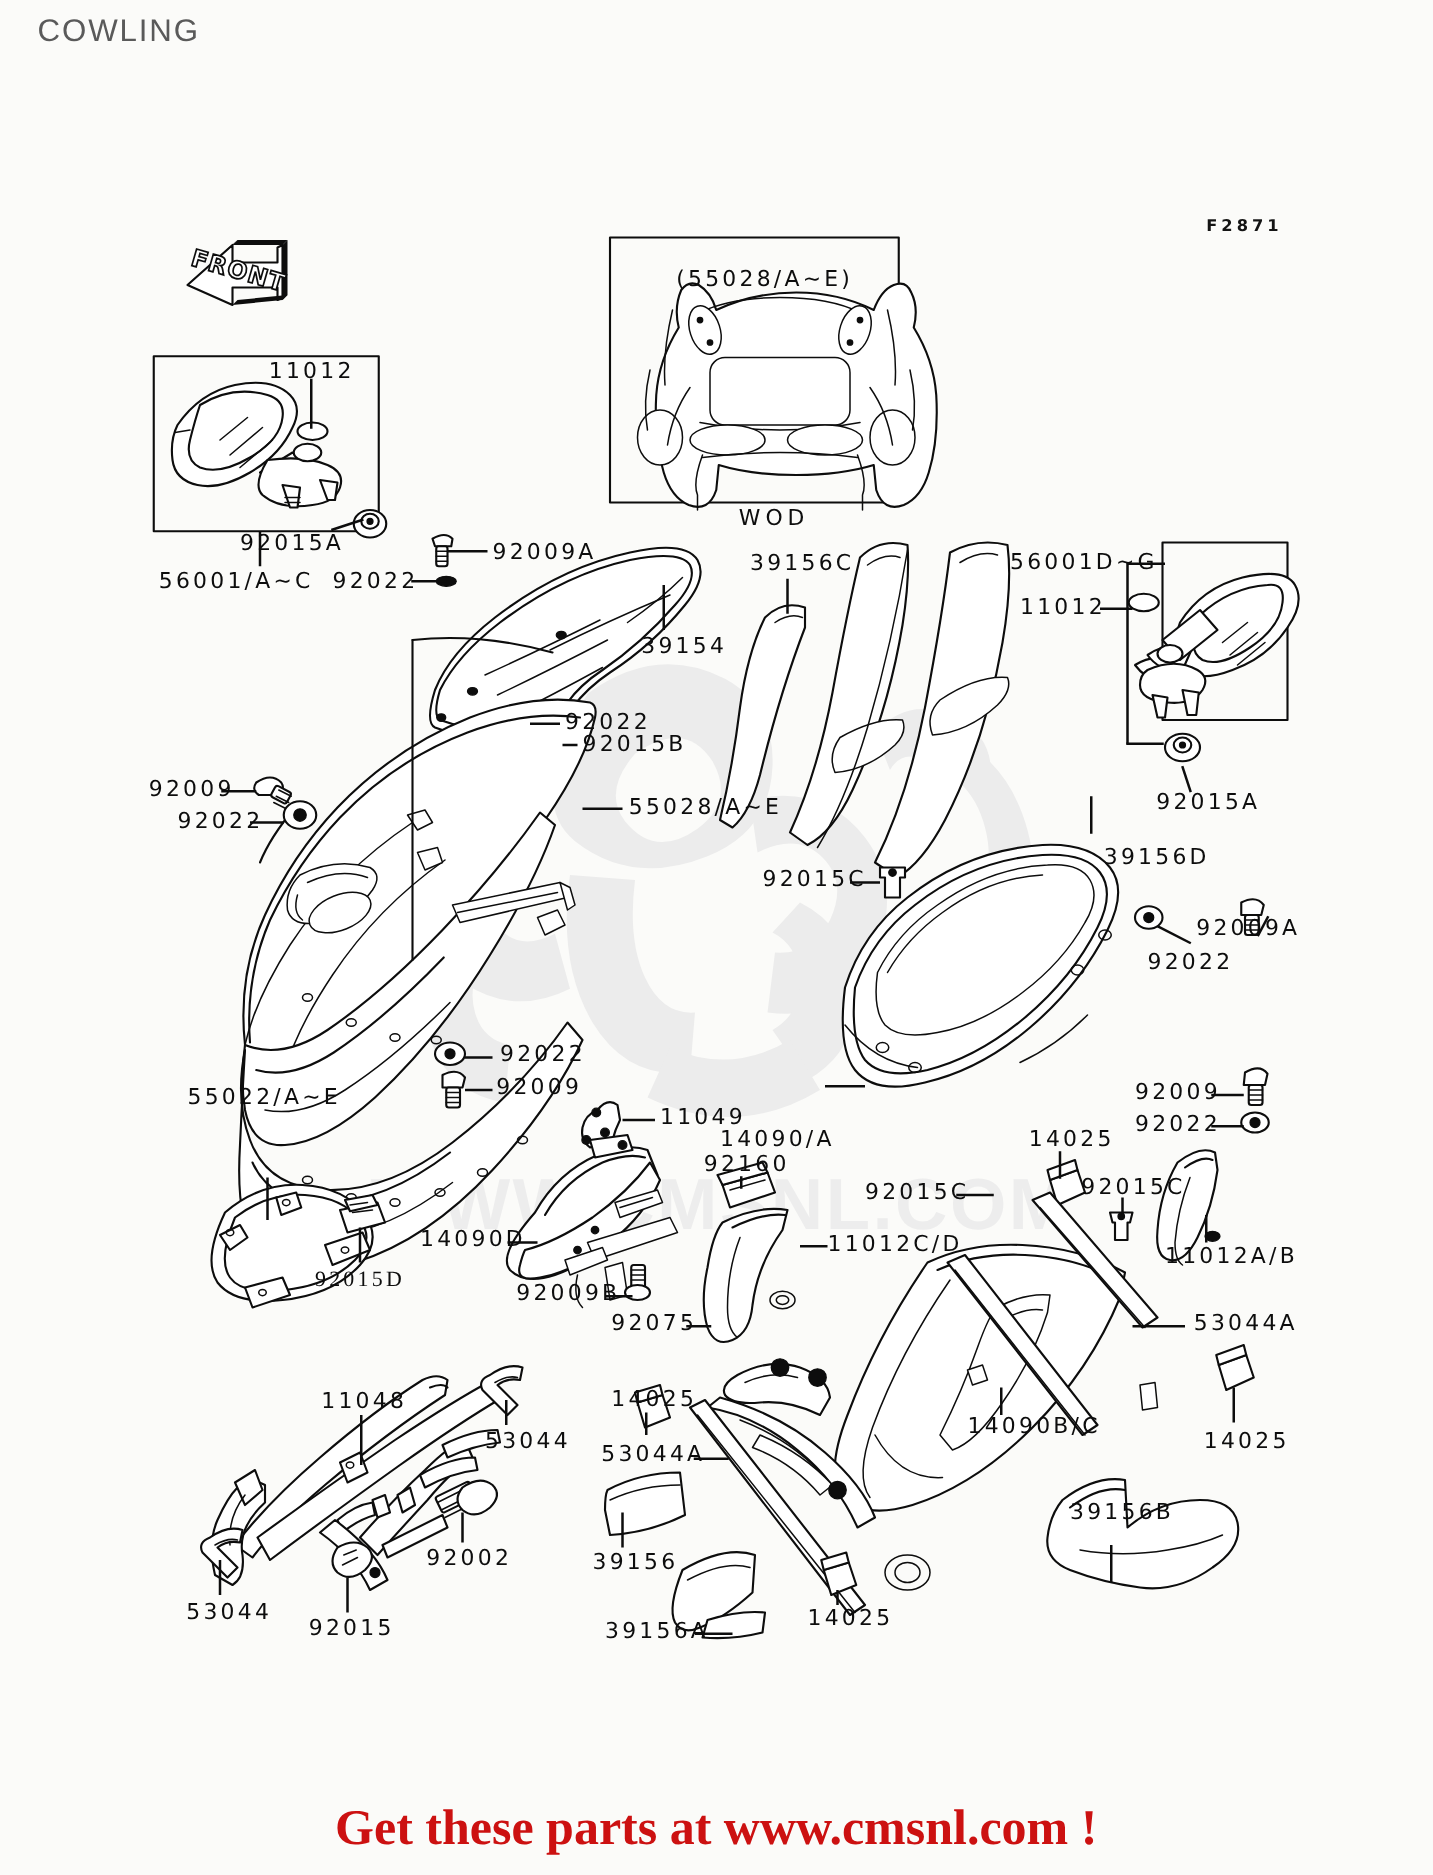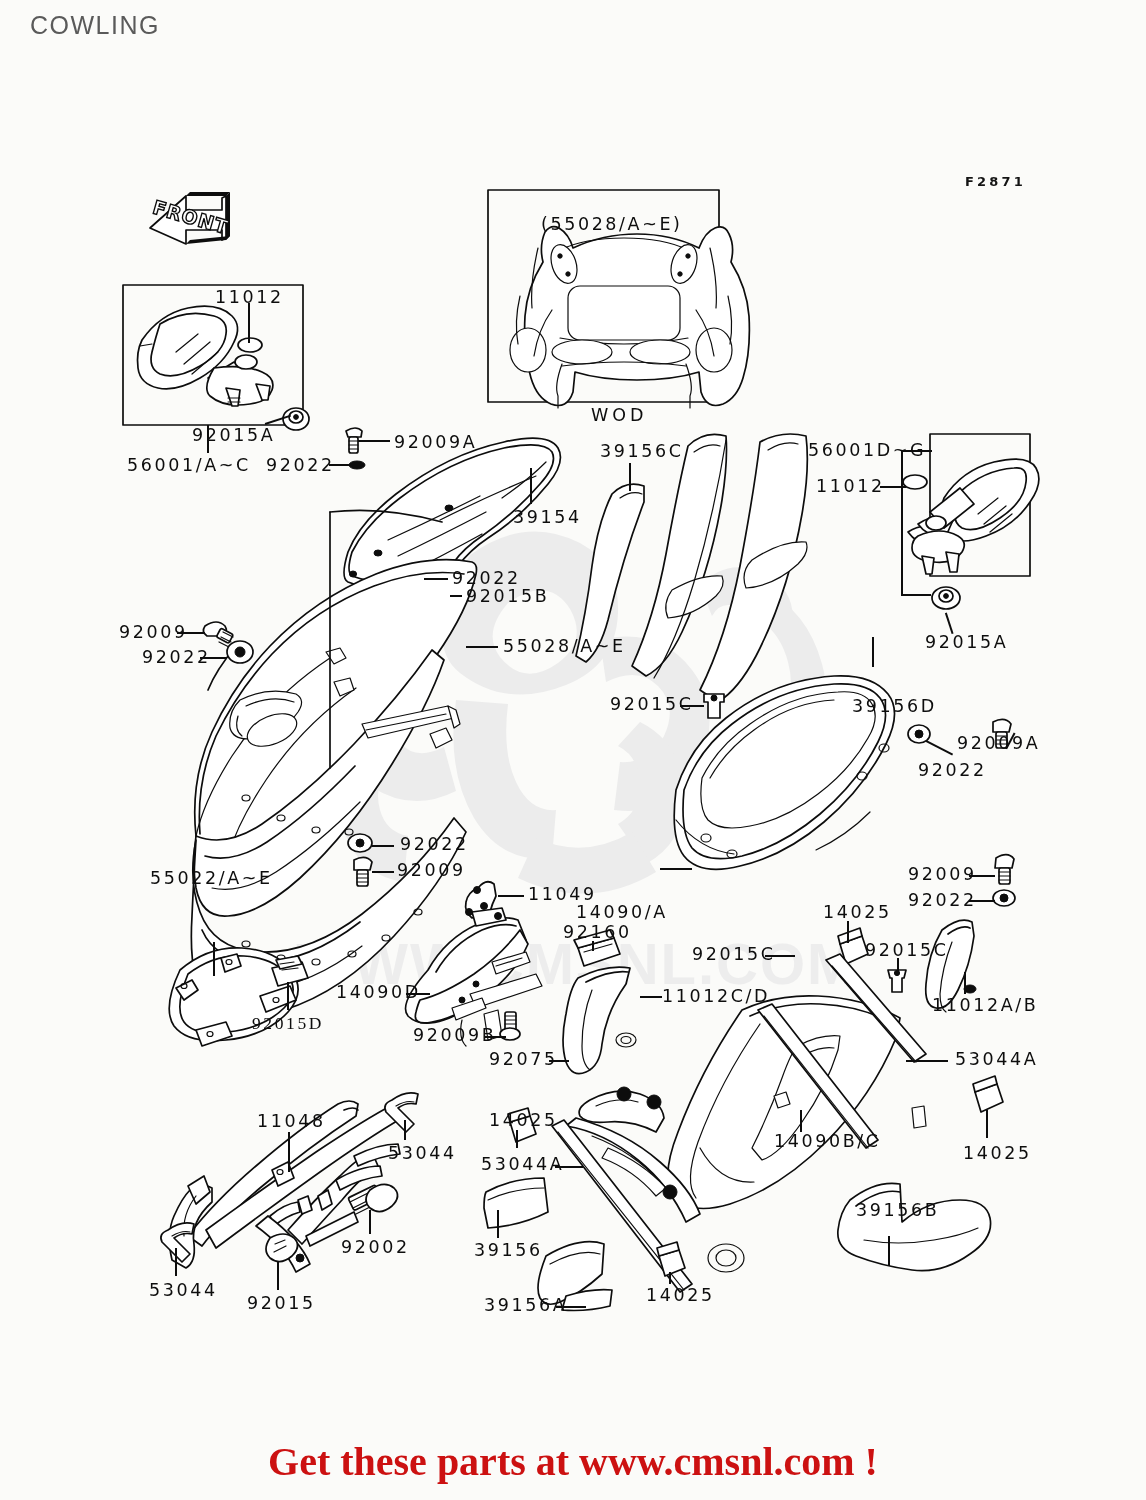--- a/index.html
+++ b/index.html
@@ -533,21 +533,21 @@
   <div class="lbl" style="left:127px;top:455px;">56001/A~C</div>
   <div class="lbl" style="left:266px;top:455px;">92022</div>
   <div class="lbl" style="left:394px;top:432px;">92009A</div>
   <div class="lbl" style="left:513px;top:507px;">39154</div>
   <div class="lbl" style="left:452px;top:568px;">92022</div>
   <div class="lbl" style="left:466px;top:586px;">92015B</div>
   <div class="lbl" style="left:600px;top:441px;">39156C</div>
   <div class="lbl" style="left:808px;top:440px;">56001D~G</div>
   <div class="lbl" style="left:816px;top:476px;">11012</div>
   <div class="lbl" style="left:925px;top:632px;">92015A</div>
-  <div class="lbl" style="left:852px;top:676px;margin-top:20px;">39156D</div>
+  <div class="lbl" style="left:883px;top:676px;">39156D</div>
   <div class="lbl" style="left:119px;top:622px;">92009</div>
   <div class="lbl" style="left:142px;top:647px;">92022</div>
   <div class="lbl" style="left:503px;top:636px;">55028/A~E</div>
   <div class="lbl" style="left:610px;top:694px;">92015C</div>
   <div class="lbl" style="left:957px;top:733px;">92009A</div>
   <div class="lbl" style="left:918px;top:760px;">92022</div>
   <div class="lbl" style="left:400px;top:834px;">92022</div>
   <div class="lbl" style="left:397px;top:860px;">92009</div>
   <div class="lbl" style="left:528px;top:884px;">11049</div>
   <div class="lbl" style="left:576px;top:857px;margin-top:45px;">14090/A</div>

